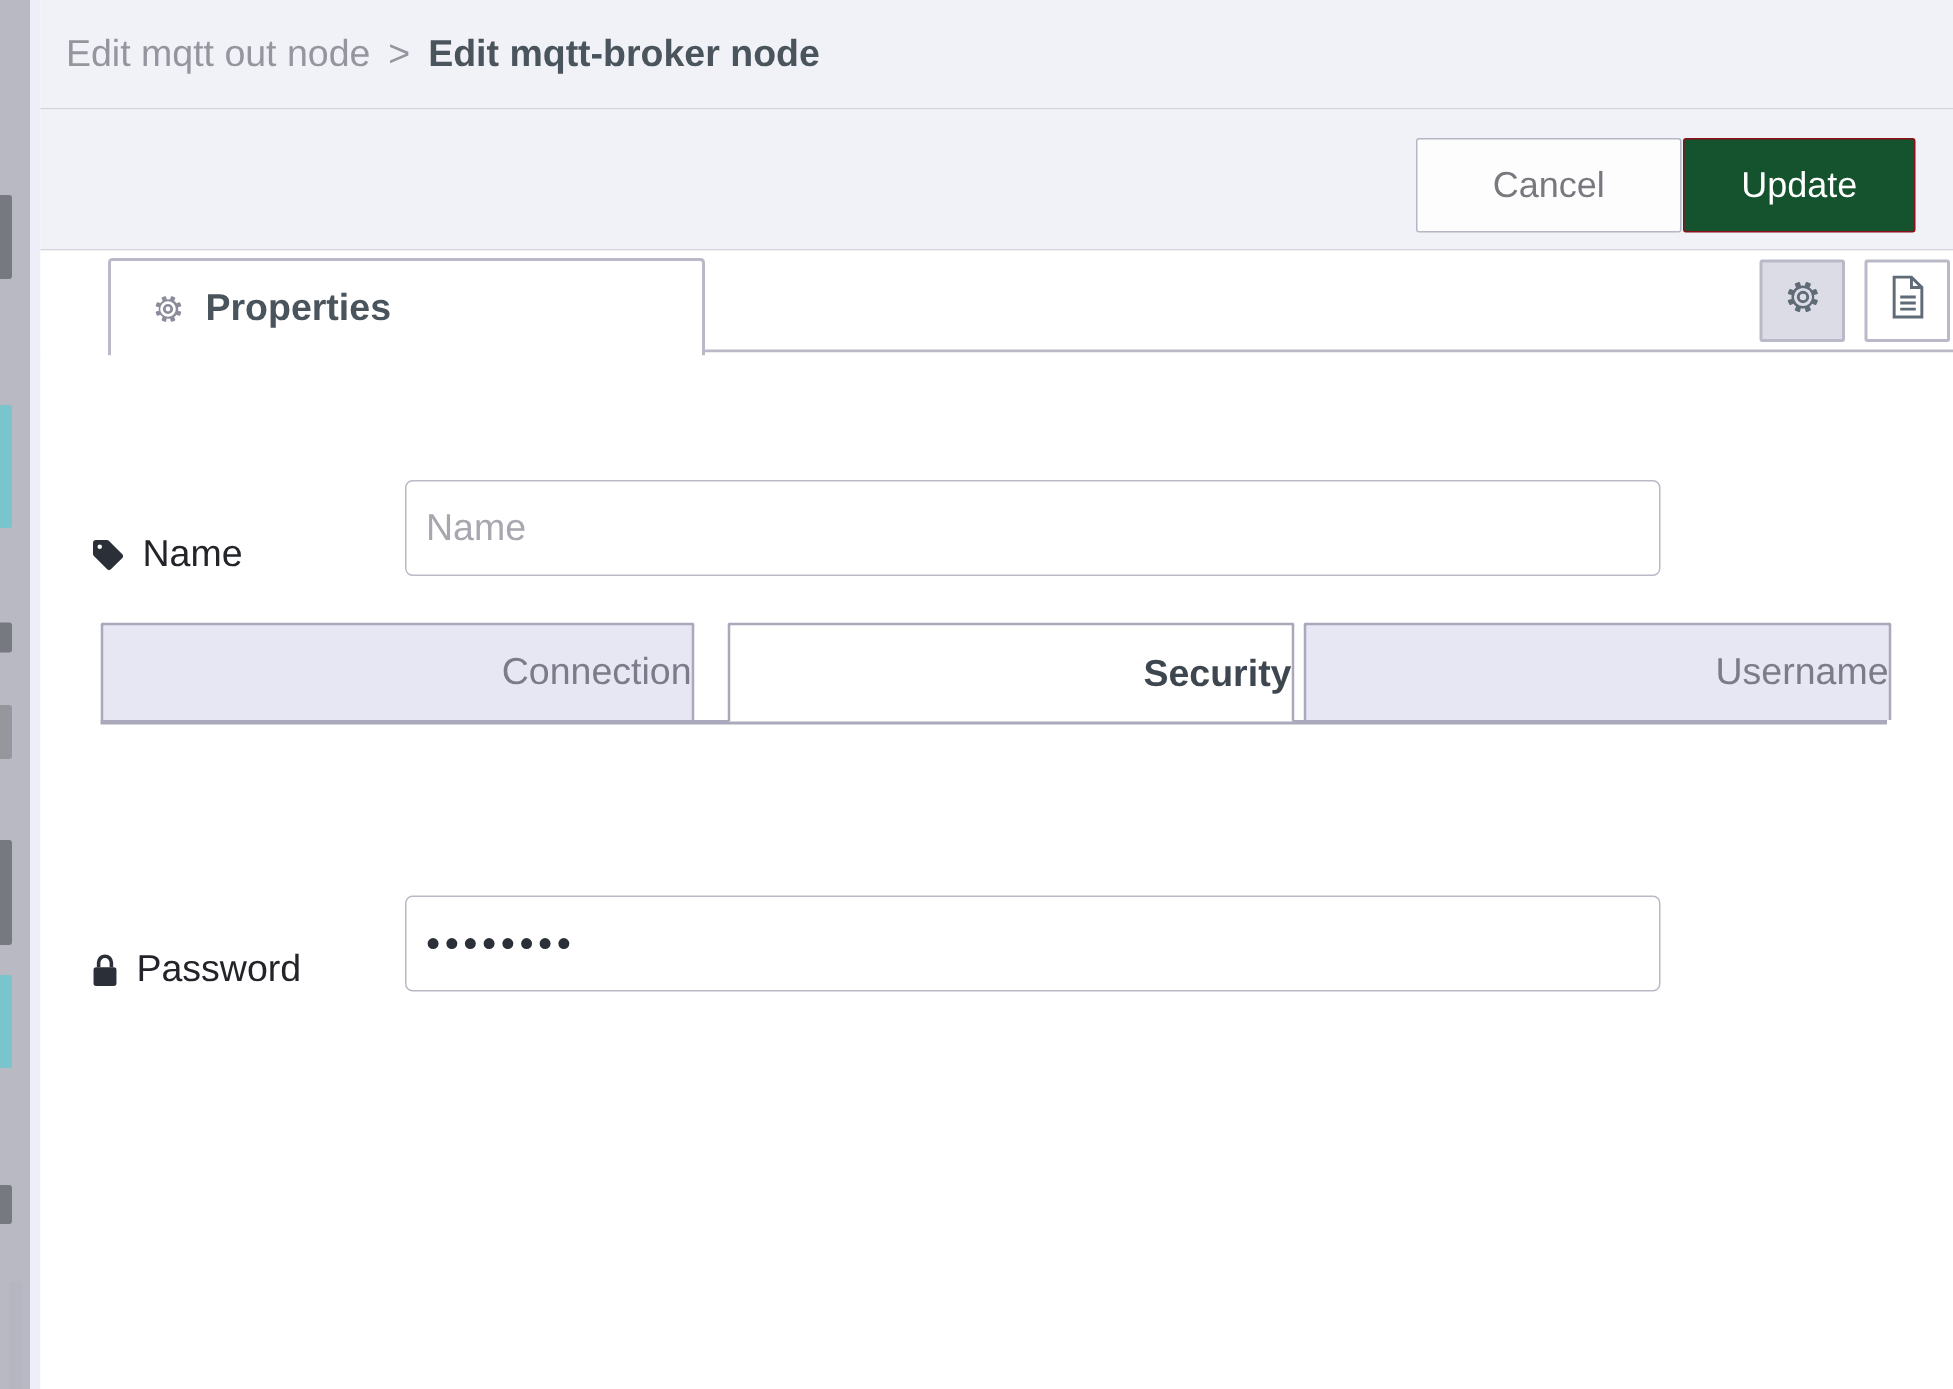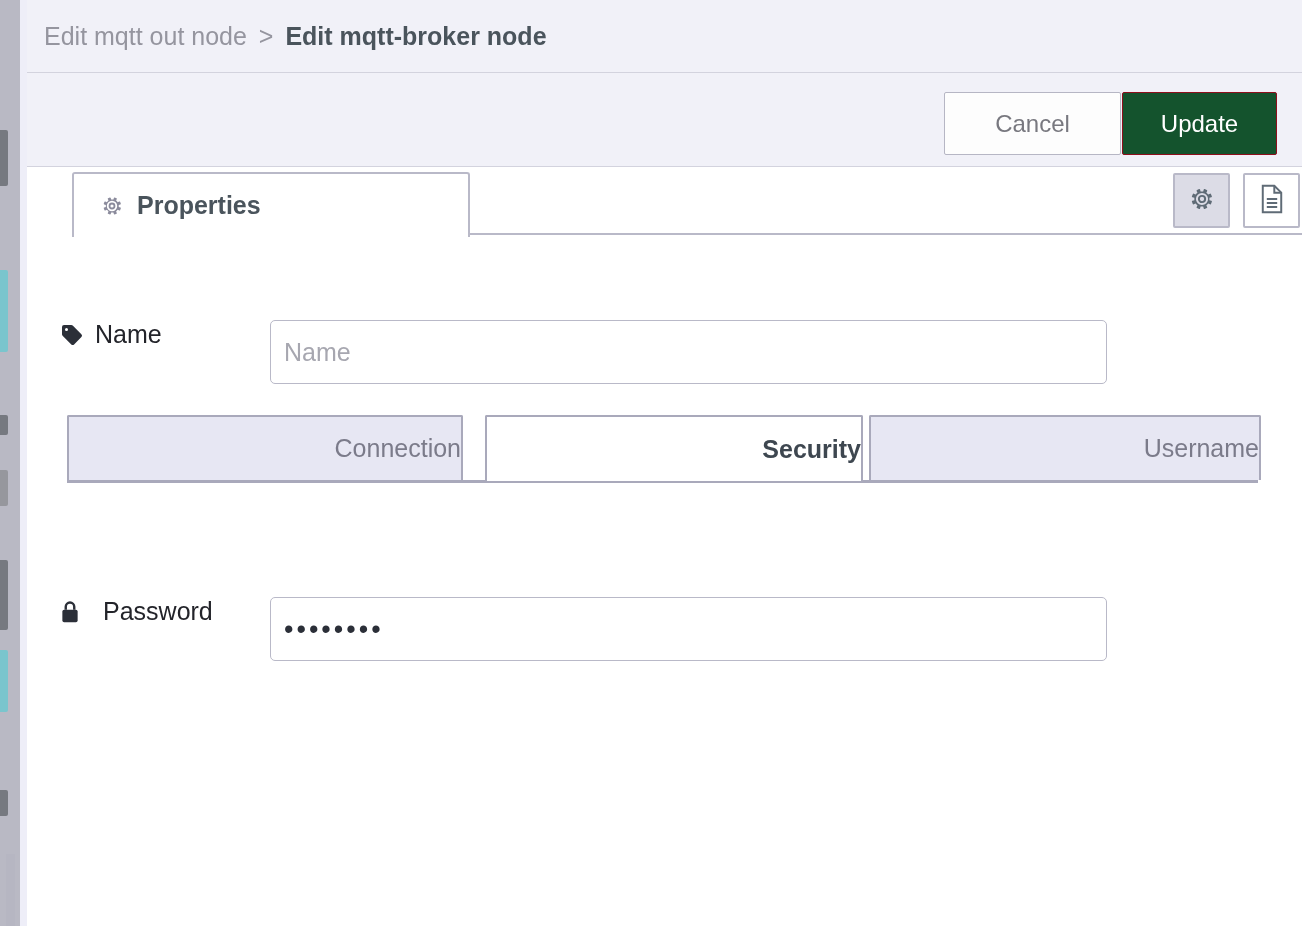--- a/index.html
+++ b/index.html
@@ -115,21 +115,21 @@
     display: flex; align-items: center; justify-content: center;
     cursor: pointer; border-radius: 2px;
     z-index: 3;
   }
   #btn-settings { left: 1146px; background: #dcdce6; }
   #btn-docs { left: 1216px; }
 
   
   #tray-body { position: relative; background: #ffffff; height: 691px; }
 
-  .form-row { position: absolute; display: flex; align-items: flex-start; }
+  .form-row { position: absolute; display: flex; align-items: flex-end; }
   .form-label {
     display: flex; align-items: center;
     font-size: 25px; color: #23242a;
     white-space: nowrap;
   }
   .form-label .lbl-icon { margin-right: 11px; display: flex; align-items: center; }
   .form-input {
     font-size: 25px;
     color: #2b2f38;
     background: #ffffff;
@@ -143,21 +143,21 @@
 
   #row-name { left: 33px; top: 85px; }
   #row-name .form-label { width: 210px; }
   #name-input { width: 837px; height: 64px; }
 
   #row-username { left: 33px; top: 270px; }
   #row-username .form-label { width: 210px; }
   #username-input { width: 837px; height: 64px; }
 
   #row-password { left: 33px; top: 362px; }
-  #row-password .form-label { width: 210px; gap: 12px; }
+  #row-password .form-label { width: 210px; }
   #password-input {
     width: 837px; height: 64px;
     letter-spacing: 3px;
     font-size: 27px;
   }
 
   
   #subtabs { position: absolute; left: 40px; top: 180px; width: 1210px; height: 68px; }
   #subtab-underline {
     position: absolute; left: 0; right: 19px; bottom: 0;

